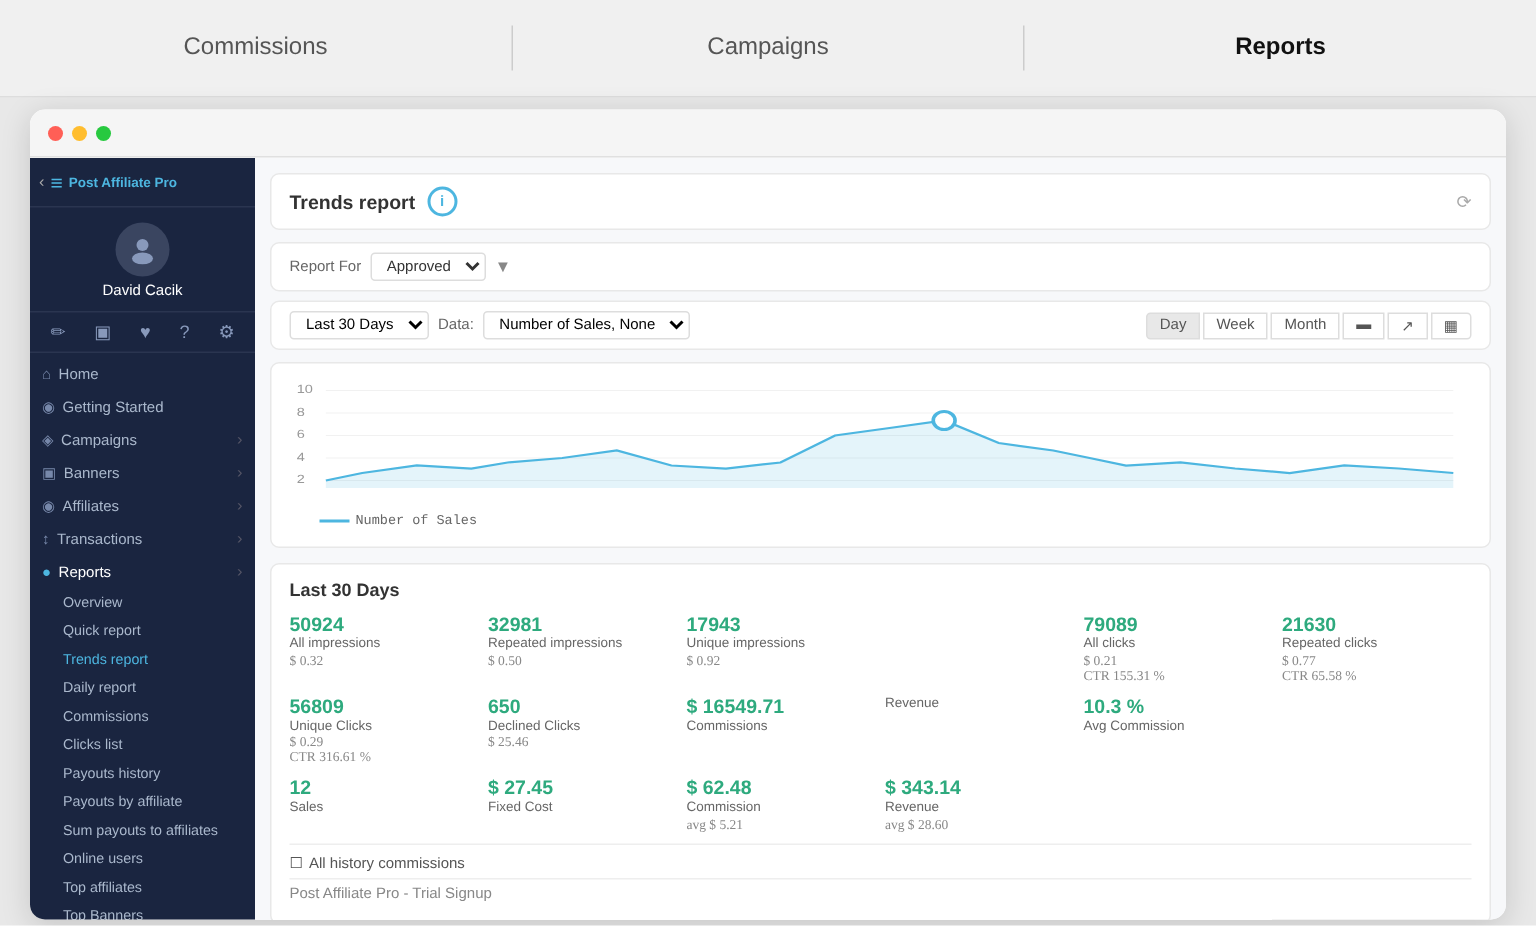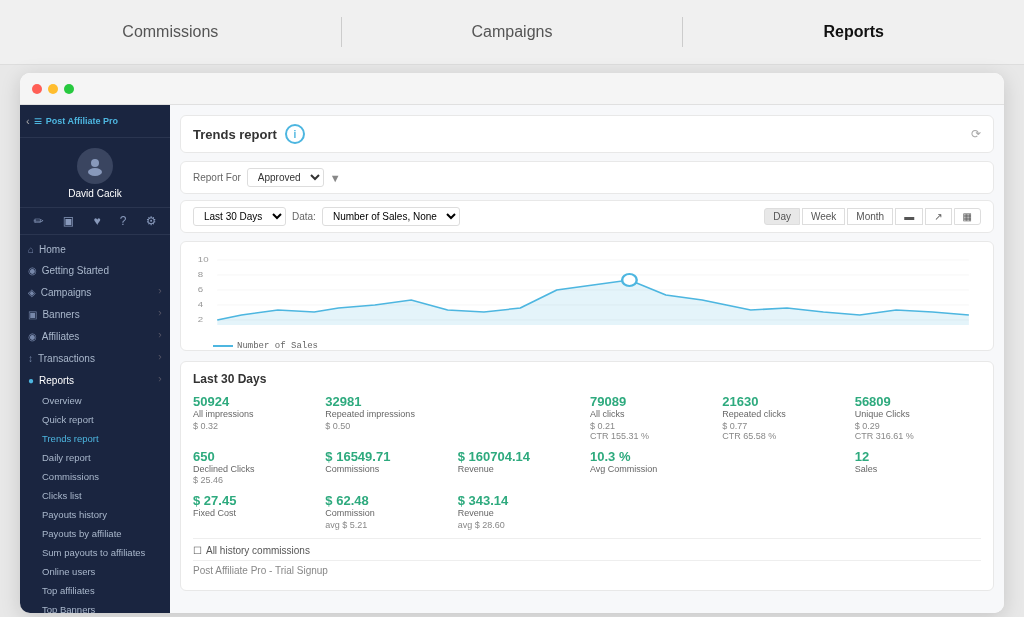--- a/index.html
+++ b/index.html
@@ -271,21 +271,21 @@
     .chart-btn:first-child { border-radius: 3px 0 0 3px; }
     .chart-btn:last-child { border-radius: 0 3px 3px 0; }
 
     
     .chart-area {
       background: #fff;
       border: 1px solid #e8e8e8;
       border-radius: 6px;
       padding: 8px 12px;
       margin-bottom: 10px;
-      height: 110px;
+      height: 124px;
       position: relative;
       overflow: hidden;
     }
 
     
     .stats-section {
       background: #fff;
       border: 1px solid #e8e8e8;
       border-radius: 6px;
       padding: 10px 12px;
@@ -308,20 +308,21 @@
       color: #2eaa7e;
     }
     .stat-label {
       font-size: 9px;
       color: #666;
       line-height: 1.3;
     }
     .stat-sub {
       font-size: 9px;
       color: #888;
+      font-family: Liberation Serif, serif;
     }
 
     
     .bottom-action {
       margin-top: 8px;
       border-top: 1px solid #eee;
       padding-top: 6px;
     }
     .bottom-link {
       font-size: 10px;
@@ -504,20 +505,25 @@
           <div class="stat-item">
             <div class="stat-value">50924</div>
             <div class="stat-label">All impressions</div>
             <div class="stat-sub">$ 0.32</div>
           </div>
           <div class="stat-item">
             <div class="stat-value">32981</div>
             <div class="stat-label">Repeated impressions</div>
             <div class="stat-sub">$ 0.50</div>
           </div>
+          <div class="stat-item">
+            <div class="stat-value">17943</div>
+            <div class="stat-label">Unique impressions</div>
+            <div class="stat-sub">$ 0.92</div>
+          </div>
           <div class="stat-item"></div>
 
           <div class="stat-item">
             <div class="stat-value">79089</div>
             <div class="stat-label">All clicks</div>
             <div class="stat-sub" style="white-space:pre-line">$ 0.21
 CTR 155.31 %</div>
           </div>
           <div class="stat-item">
             <div class="stat-value">21630</div>
@@ -535,21 +541,20 @@
             <div class="stat-value">650</div>
             <div class="stat-label">Declined Clicks</div>
             <div class="stat-sub">$ 25.46</div>
           </div>
 
           <div class="stat-item">
             <div class="stat-value">$ 16549.71</div>
             <div class="stat-label">Commissions</div>
           </div>
           <div class="stat-item">
-            <div class="stat-value">$ 160704.14</div>
             <div class="stat-label">Revenue</div>
           </div>
           <div class="stat-item">
             <div class="stat-value">10.3 %</div>
             <div class="stat-label">Avg Commission</div>
           </div>
           <div class="stat-item"></div>
 
           <div class="stat-item">
             <div class="stat-value">12</div>

